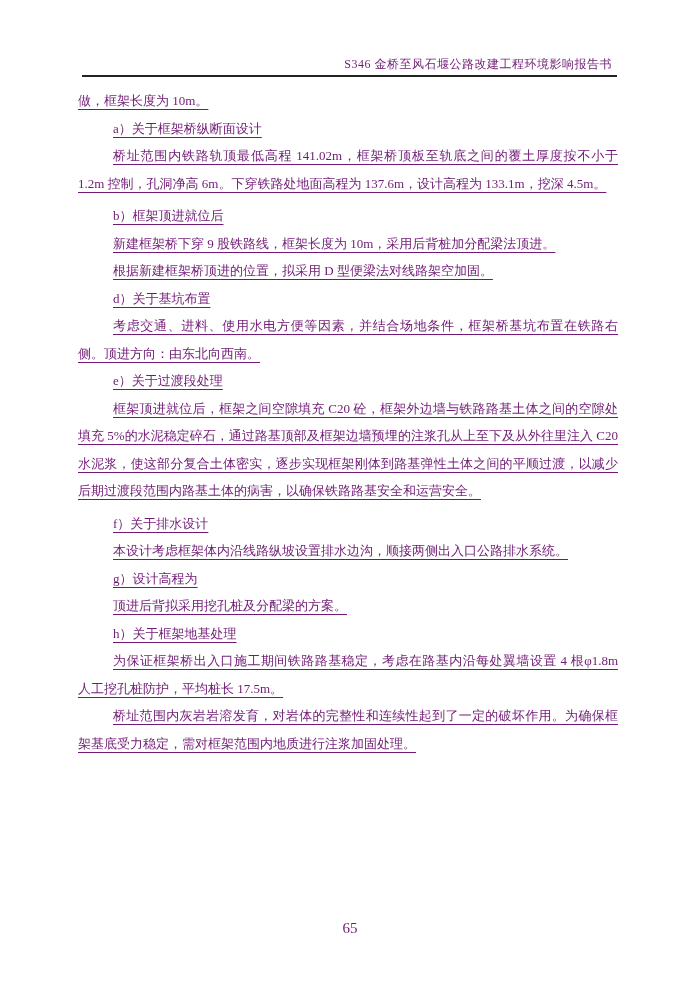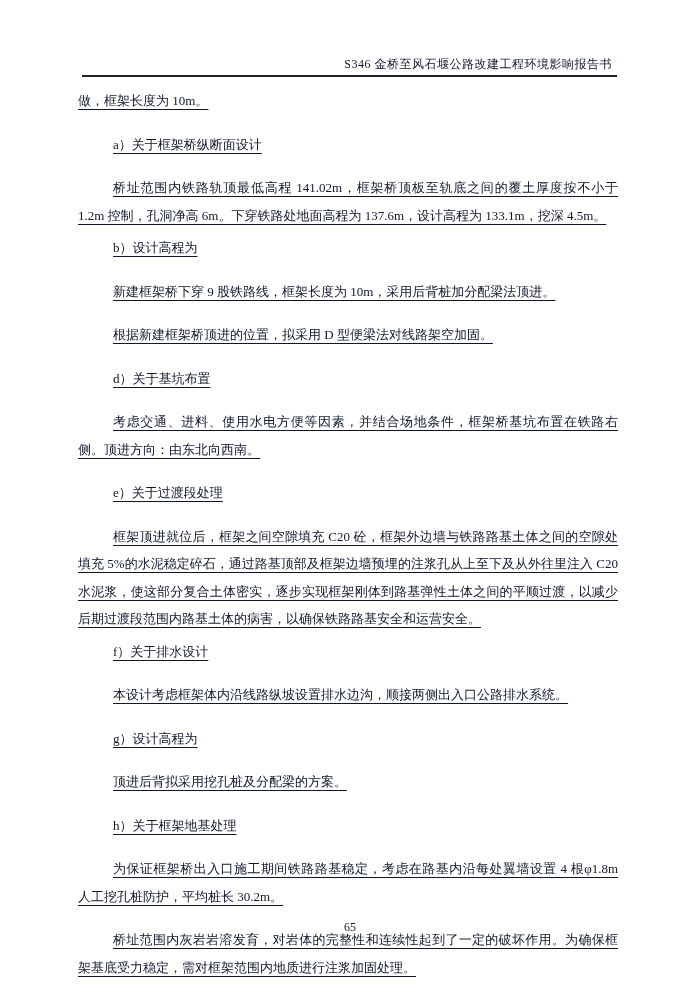--- a/index.html
+++ b/index.html
@@ -5,21 +5,21 @@
   html, body {
     margin: 0;
     padding: 0;
     background: #ffffff;
   }
   .page {
     position: relative;
     width: 700px;
     height: 990px;
     background: #ffffff;
-    color: #0f172a;
+    color: #701a75;
     font-family: "Liberation Serif", "DejaVu Serif", serif;
     overflow: hidden;
   }
   .page-header {
     position: absolute;
     top: 0;
     left: 0;
     right: 0;
     height: 80px;
   }
@@ -49,61 +49,60 @@
     text-align: justify;
   }
   .tline {
     margin: 0;
     text-decoration: underline;
     text-decoration-thickness: 1px;
     text-underline-offset: 4px;
   }
   .ind {
     text-indent: 35px;
-    margin-top: 16px;
   }
   .gap {
     margin-top: 5px;
   }
   .page-footer {
     position: absolute;
     top: 920px;
     left: 0;
     right: 0;
     text-align: center;
-    font-size: 12px;
+    font-size: 15px;
   }
 </style>
 </head>
 <body>
 
 <div class="page">
 
   <div class="page-header">
     <div class="header-title">S346 金桥至风石堰公路改建工程环境影响报告书</div>
     <div class="header-rule"></div>
   </div>
 
   <div class="document-body">
     <p class="tline">做，框架长度为 10m。</p>
     <p class="tline ind">a）关于框架桥纵断面设计</p>
     <p class="tline ind">桥址范围内铁路轨顶最低高程 141.02m，框架桥顶板至轨底之间的覆土厚度按不小于 1.2m 控制，孔洞净高 6m。下穿铁路处地面高程为 137.6m，设计高程为 133.1m，挖深 4.5m。</p>
-    <p class="tline ind gap">b）设计高程为</p>
+    <p class="tline ind gap">b）框架顶进就位后</p>
     <p class="tline ind">新建框架桥下穿 9 股铁路线，框架长度为 10m，采用后背桩加分配梁法顶进。</p>
     <p class="tline ind">根据新建框架桥顶进的位置，拟采用 D 型便梁法对线路架空加固。</p>
     <p class="tline ind">d）关于基坑布置</p>
     <p class="tline ind">考虑交通、进料、使用水电方便等因素，并结合场地条件，框架桥基坑布置在铁路右侧。顶进方向：由东北向西南。</p>
     <p class="tline ind">e）关于过渡段处理</p>
     <p class="tline ind">框架顶进就位后，框架之间空隙填充 C20 砼，框架外边墙与铁路路基土体之间的空隙处填充 5%的水泥稳定碎石，通过路基顶部及框架边墙预埋的注浆孔从上至下及从外往里注入 C20 水泥浆，使这部分复合土体密实，逐步实现框架刚体到路基弹性土体之间的平顺过渡，以减少后期过渡段范围内路基土体的病害，以确保铁路路基安全和运营安全。</p>
     <p class="tline ind gap">f）关于排水设计</p>
     <p class="tline ind">本设计考虑框架体内沿线路纵坡设置排水边沟，顺接两侧出入口公路排水系统。</p>
     <p class="tline ind">g）设计高程为</p>
     <p class="tline ind">顶进后背拟采用挖孔桩及分配梁的方案。</p>
     <p class="tline ind">h）关于框架地基处理</p>
-    <p class="tline ind">为保证框架桥出入口施工期间铁路路基稳定，考虑在路基内沿每处翼墙设置 4 根φ1.8m 人工挖孔桩防护，平均桩长 30.2m。</p>
+    <p class="tline ind">为保证框架桥出入口施工期间铁路路基稳定，考虑在路基内沿每处翼墙设置 4 根φ1.8m 人工挖孔桩防护，平均桩长 17.5m。</p>
     <p class="tline ind">桥址范围内灰岩岩溶发育，对岩体的完整性和连续性起到了一定的破坏作用。为确保框架基底受力稳定，需对框架范围内地质进行注浆加固处理。</p>
   </div>
 
   <div class="page-footer">
     <span>65</span>
   </div>
 
 </div>
 
 </body></html>

